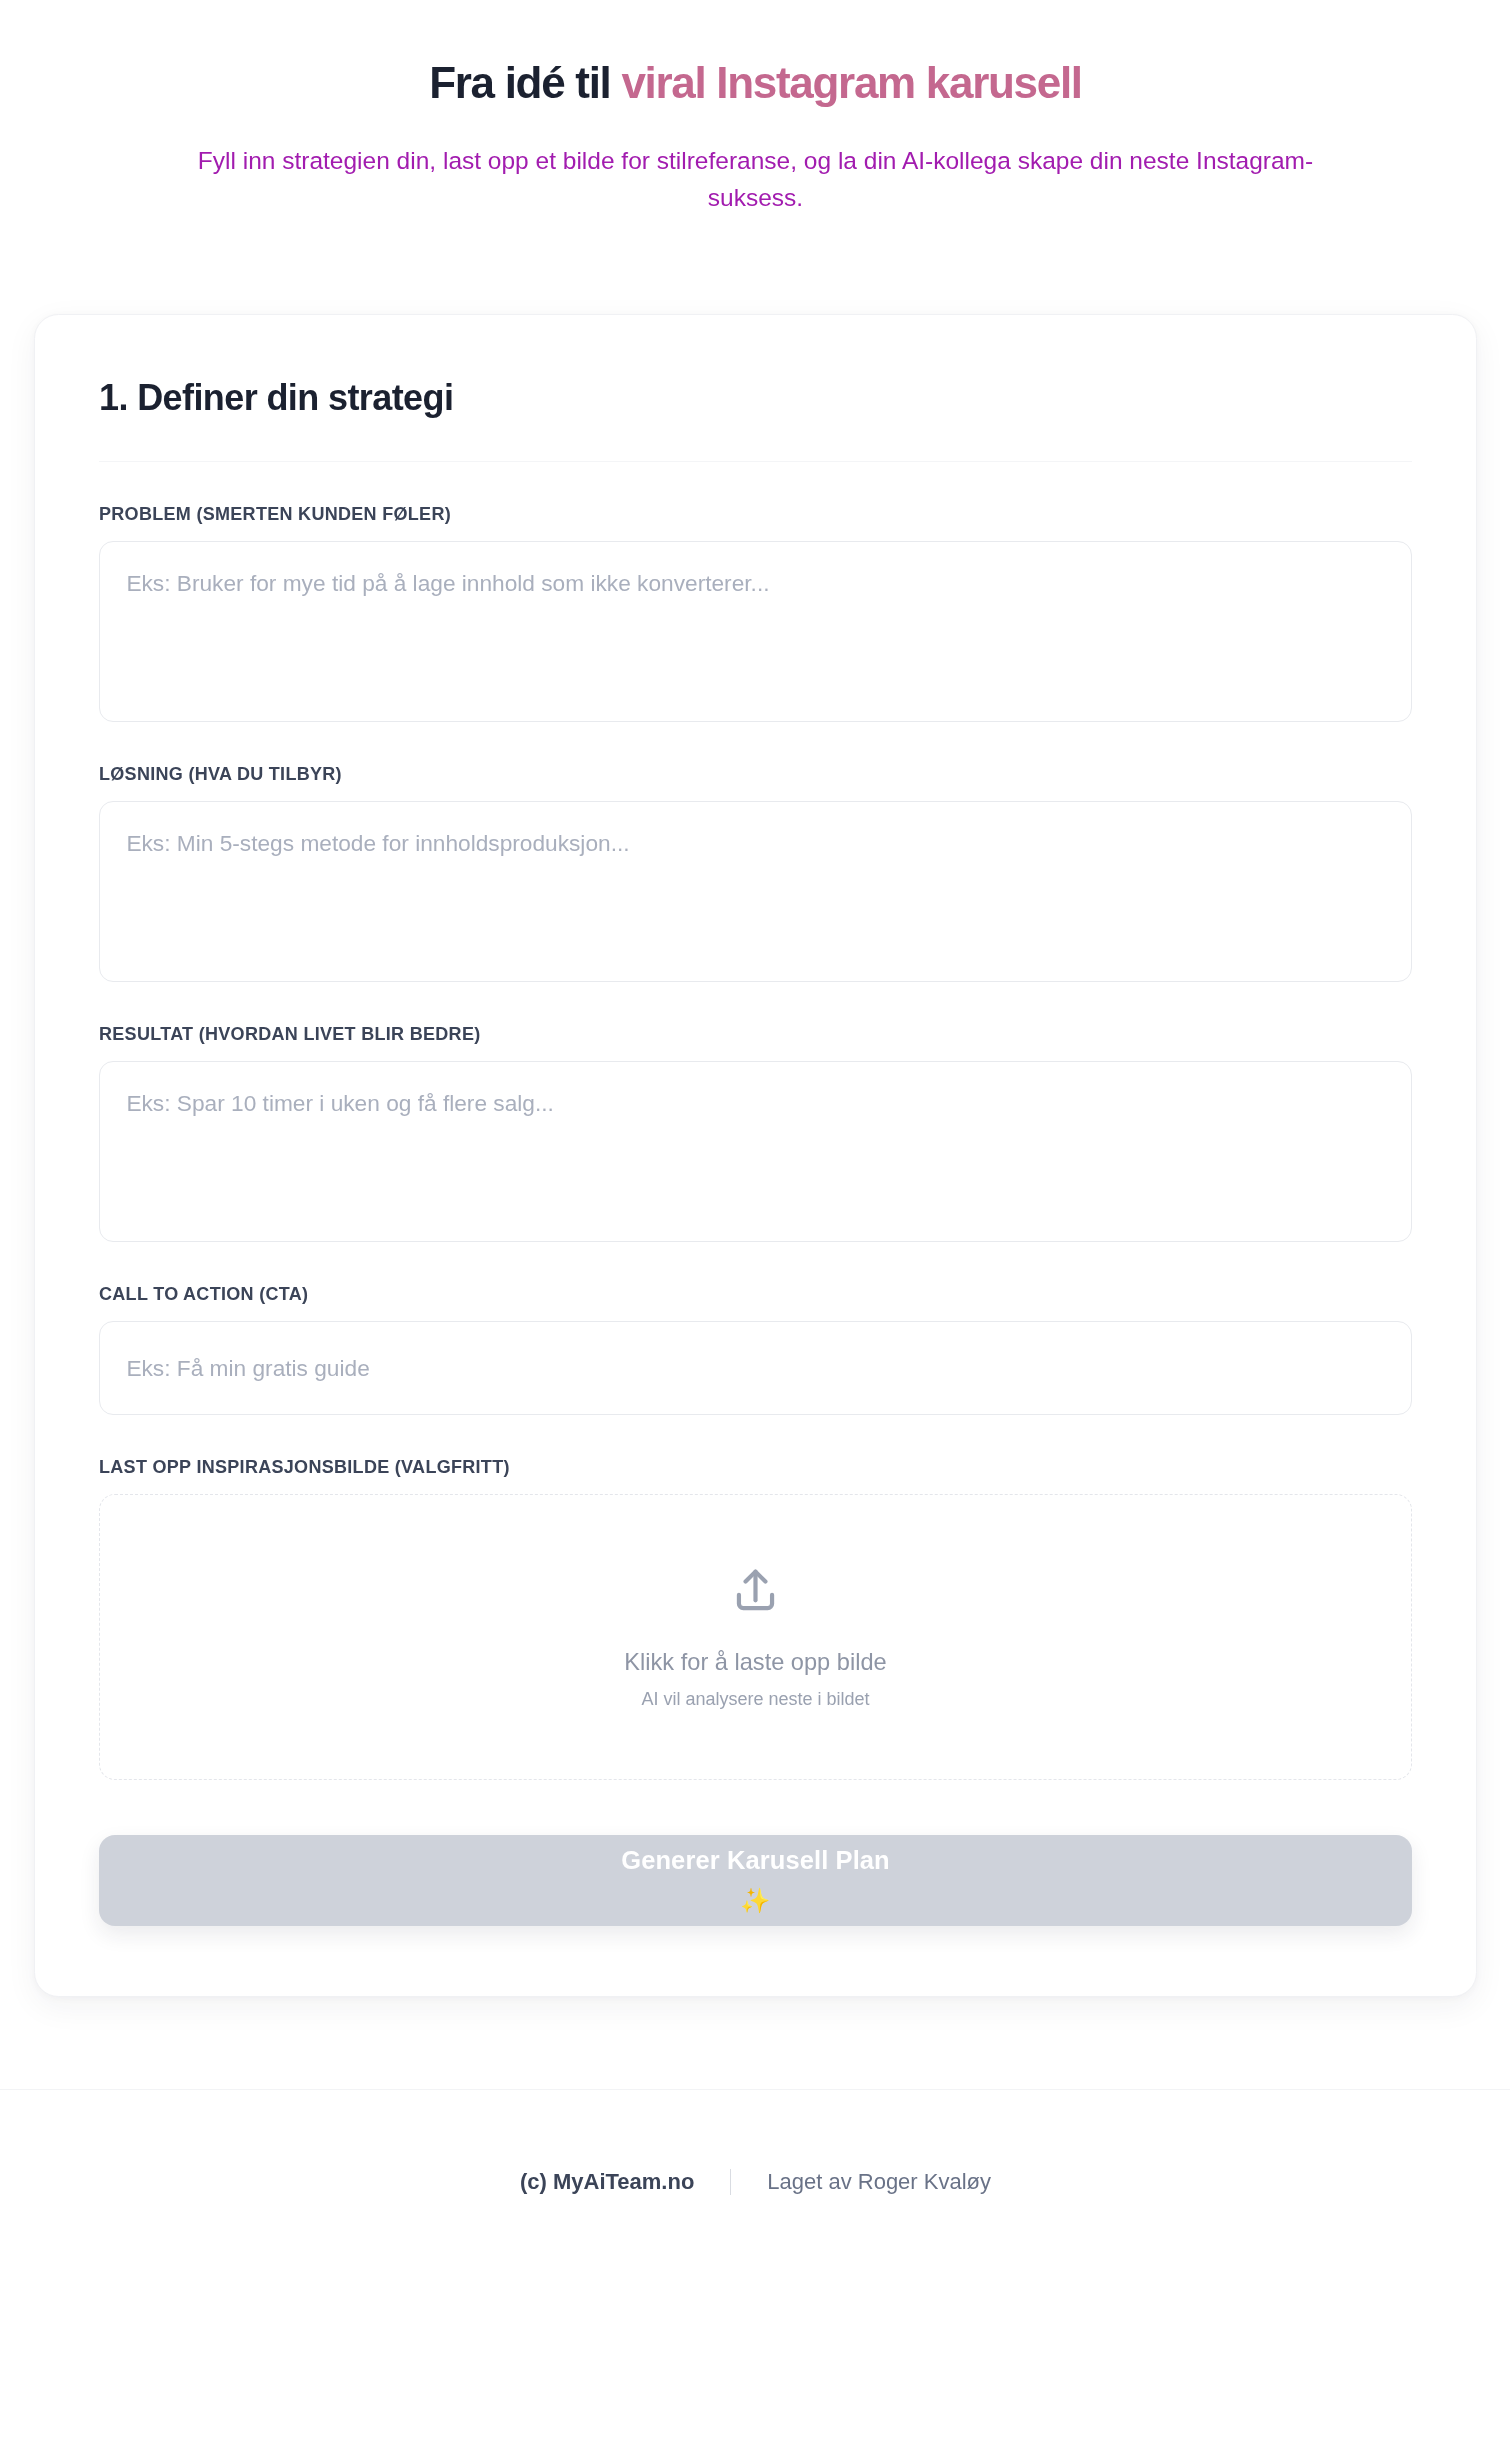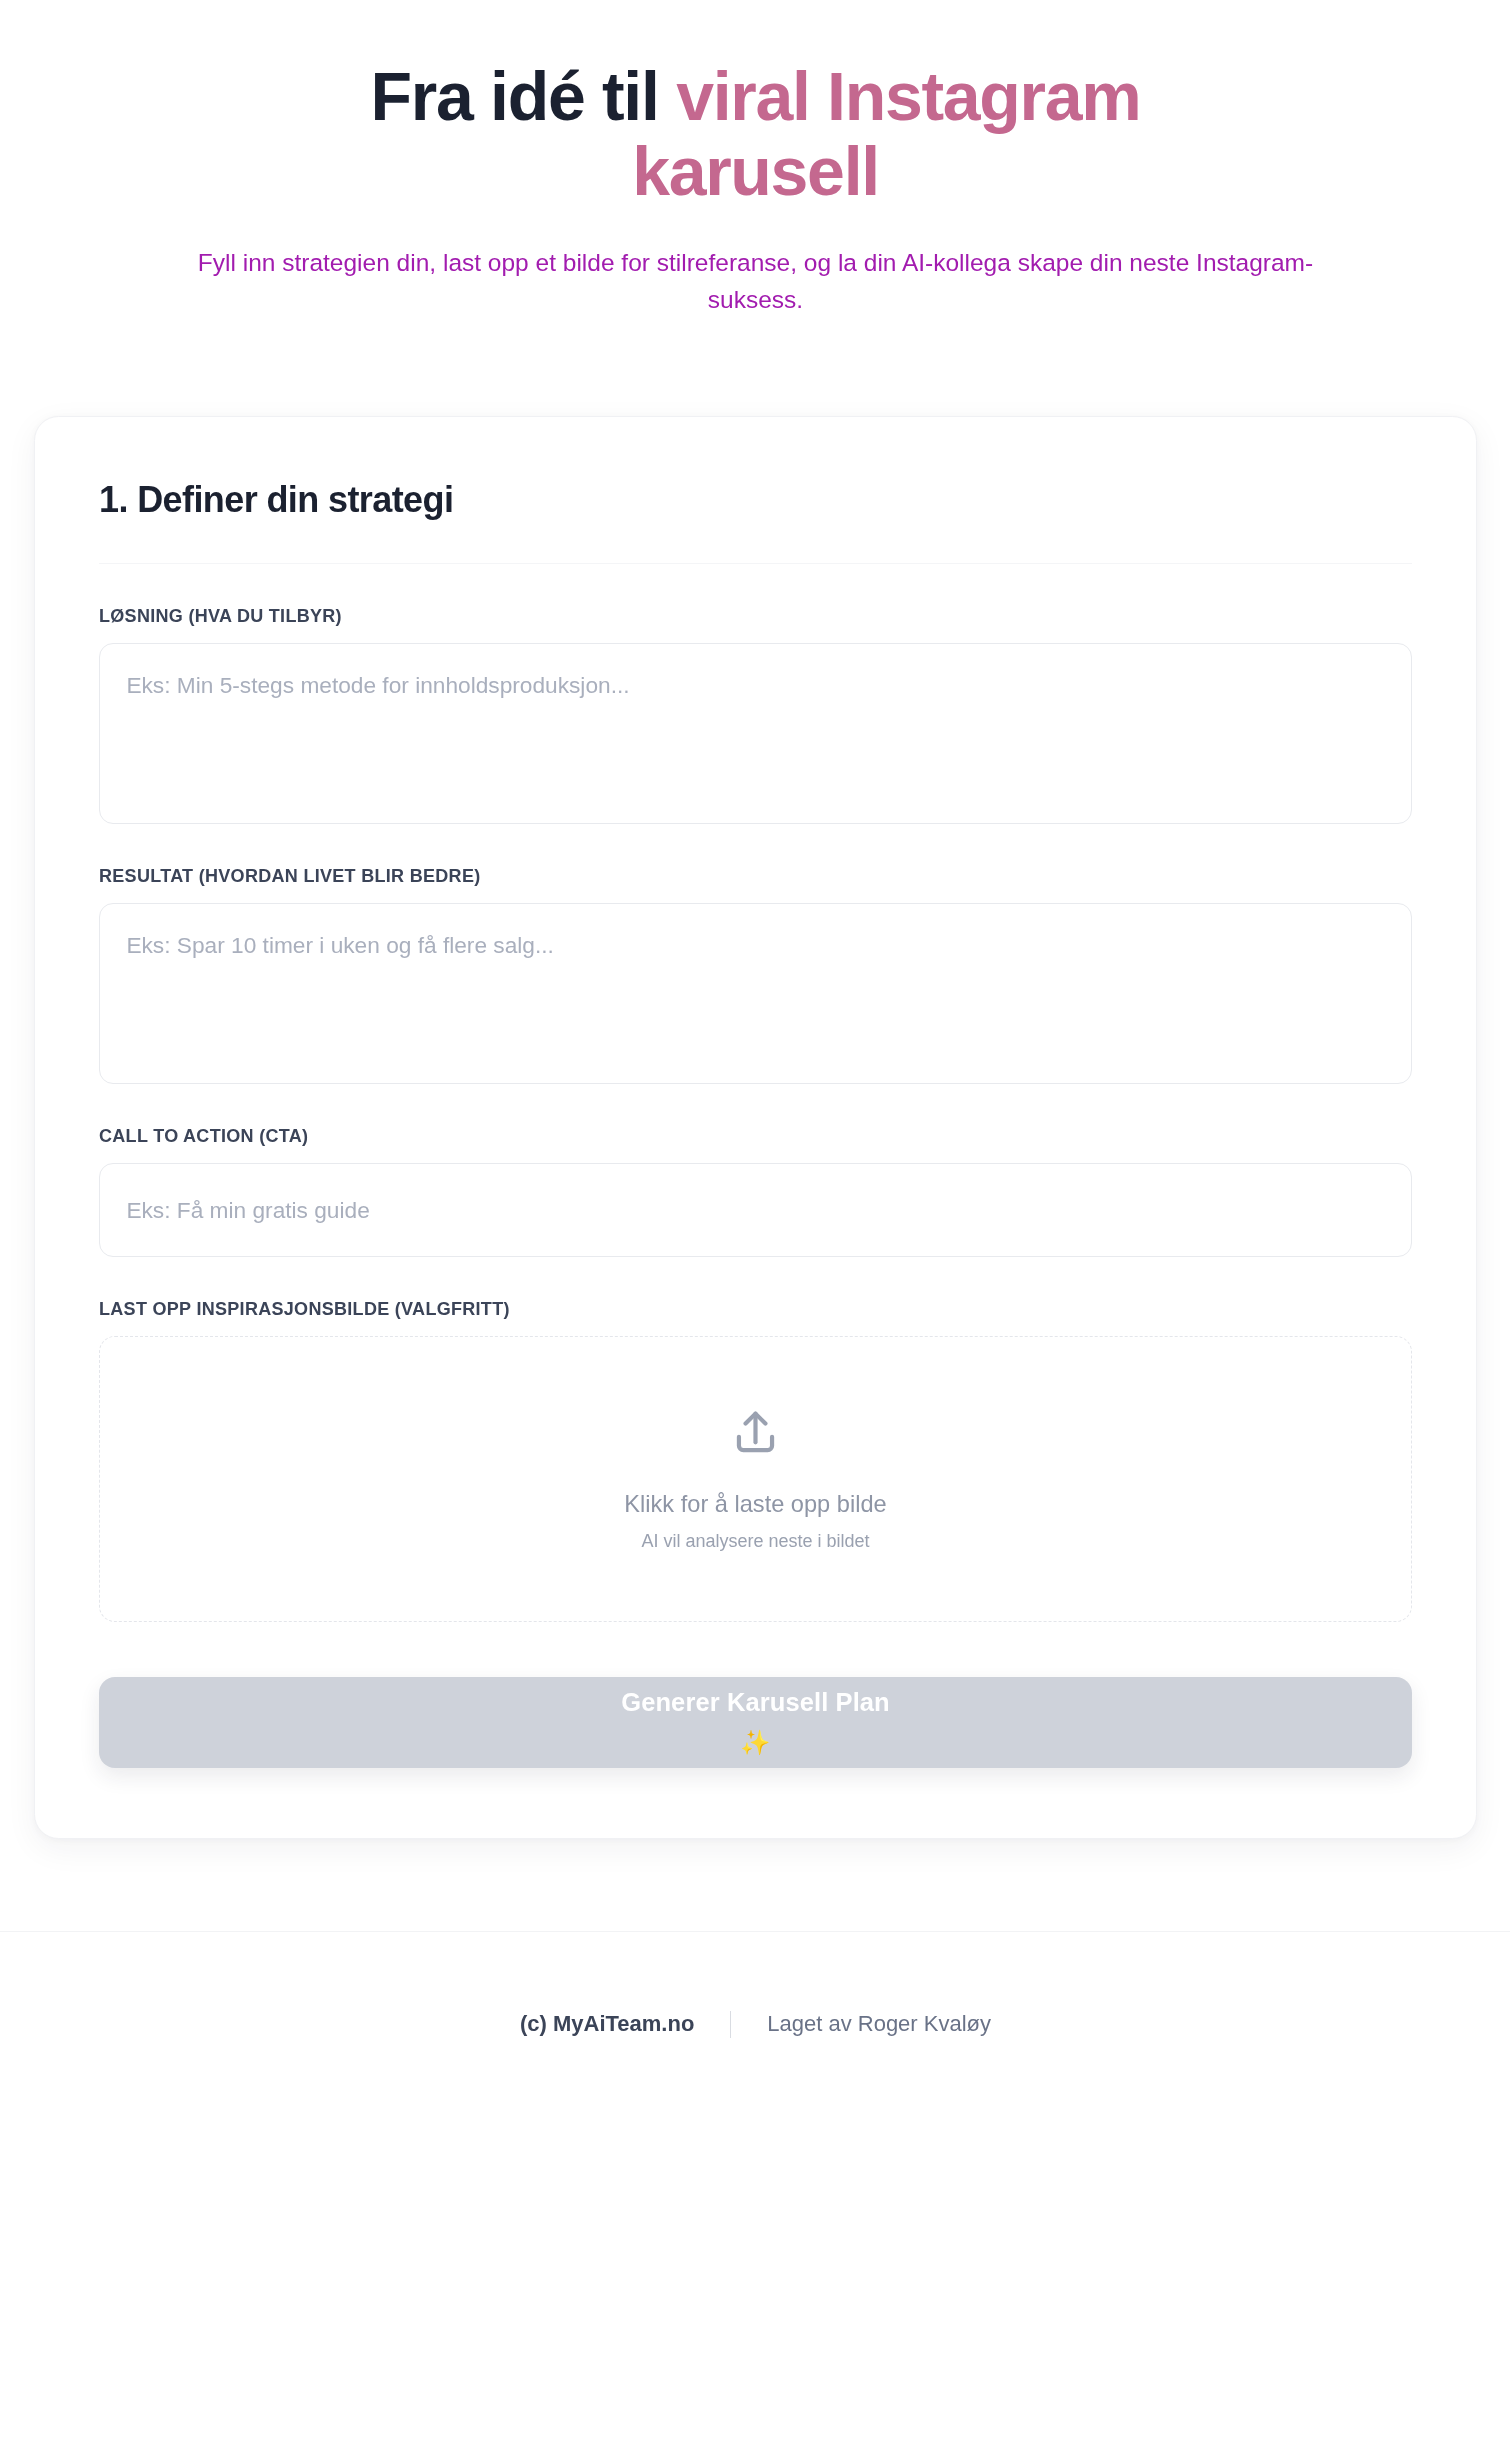--- a/index.html
+++ b/index.html
@@ -23,21 +23,21 @@
   }
 
   
   .header {
     width: 1265px;
     padding-top: 59px;
     text-align: center;
   }
 
   .hero-title {
-    font-size: 68px;
+    font-size: 44px;
     line-height: 1.11;
     font-weight: 800;
     letter-spacing: -1.3px;
     color: #1b2130;
     max-width: 906px;
     margin: 0 auto;
   }
   .hero-title .accent { color: #c4688f; }
 
   .hero-sub {
@@ -199,20 +199,24 @@
     <h1 class="hero-title"><span>Fra idé til </span><span class="accent">viral Instagram karusell</span></h1>
     <p class="hero-sub">Fyll inn strategien din, last opp et bilde for stilreferanse, og la din AI-kollega skape din neste Instagram-suksess.</p>
   </header>
 
   <section class="card">
 
     <h2 class="card-title">1. Definer din strategi</h2>
 
     <div class="card-divider"></div>
 
+    <div class="field">
+      <label class="field-label">PROBLEM (SMERTEN KUNDEN FØLER)</label>
+      <textarea class="text-box" placeholder="Eks: Bruker for mye tid på å lage innhold som ikke konverterer..." style=""></textarea>
+    </div>
 
     <div class="field">
       <label class="field-label">LØSNING (HVA DU TILBYR)</label>
       <textarea class="text-box" placeholder="Eks: Min 5-stegs metode for innholdsproduksjon..." style=""></textarea>
     </div>
 
     <div class="field">
       <label class="field-label">RESULTAT (HVORDAN LIVET BLIR BEDRE)</label>
       <textarea class="text-box" placeholder="Eks: Spar 10 timer i uken og få flere salg..." style=""></textarea>
     </div>

